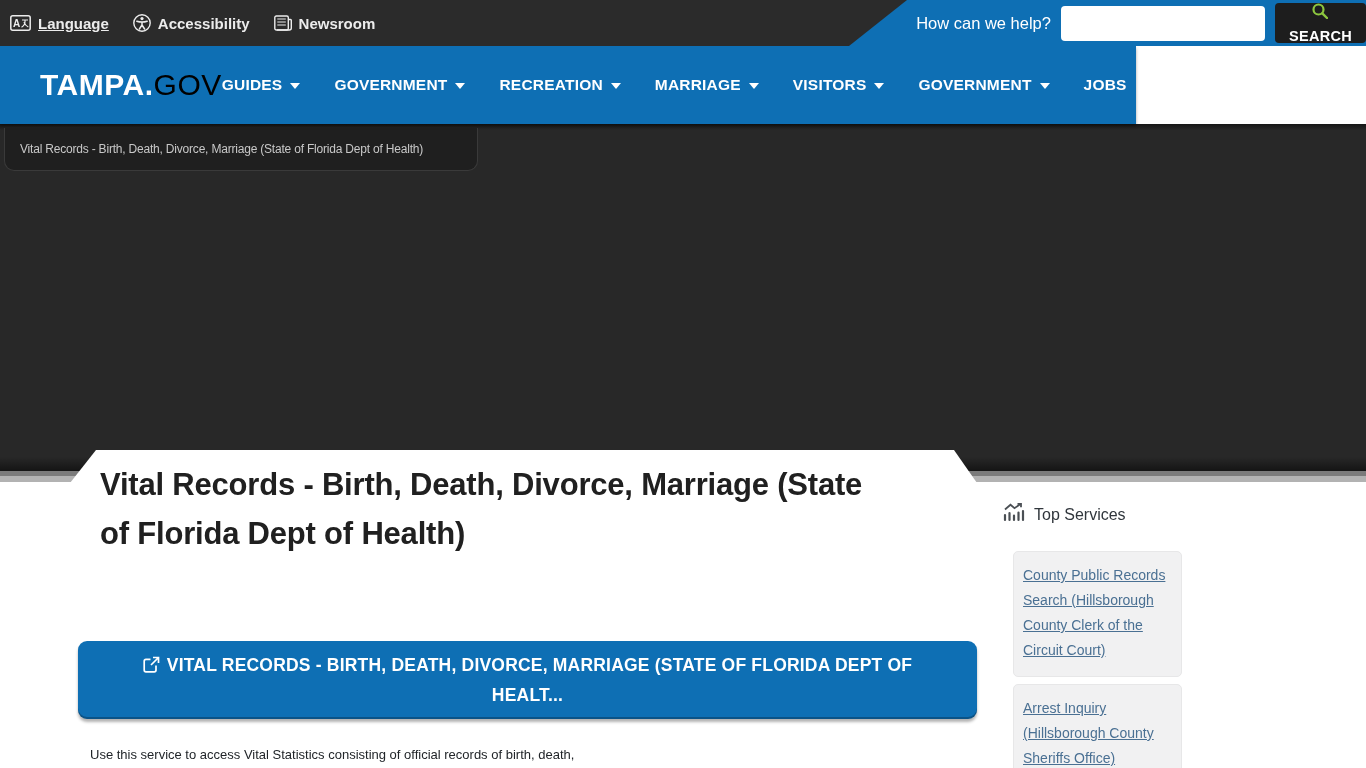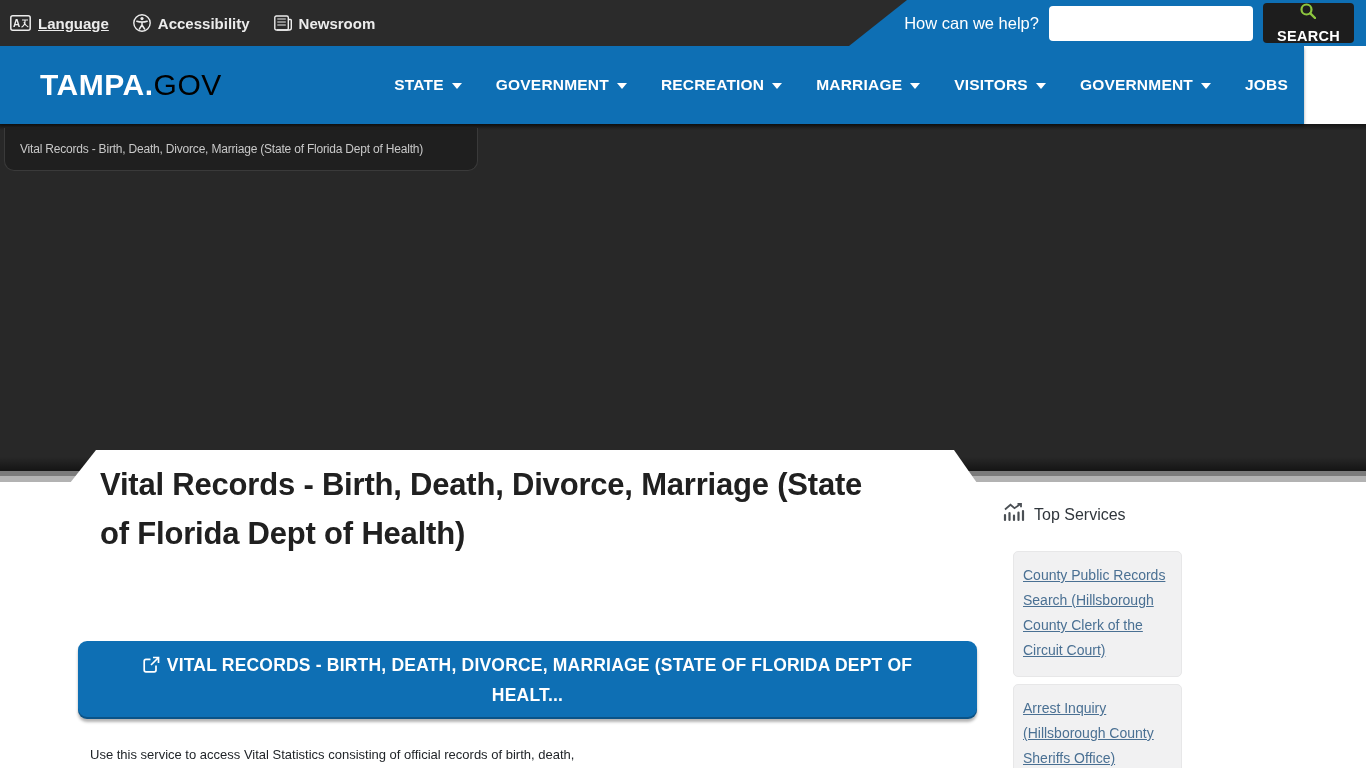--- a/index.html
+++ b/index.html
@@ -21,31 +21,31 @@
   .utility-dark{position:absolute;left:0;top:0;width:907px;height:46px;
     background:var(--dark-bar);
     clip-path:polygon(0 0,907px 0,849px 46px,0 46px);}
   .utility-links{position:relative;display:flex;align-items:center;gap:24px;
     padding-left:10px;z-index:2;}
   .util-link{display:flex;align-items:center;gap:7px;color:#ececec;
     font-size:15px;font-weight:600;text-decoration:none;cursor:pointer;}
   .util-link.underlined .util-label{text-decoration:underline;}
   .util-link svg{display:block;}
   .search-area{position:relative;margin-left:auto;display:flex;align-items:center;
-    gap:10px;padding-right:12px;z-index:2;}
+    gap:10px;z-index:2;}
   .search-prompt{color:#fff;font-size:16.5px;}
   .search-input{width:204px;height:35px;border:none;border-radius:4px;
     background:#fff;font-size:15px;padding:0 10px;outline:none;}
   .search-btn{display:flex;align-items:center;gap:6px;height:40px;padding:0 14px;
     background:#1d1d1d;color:#fff;border:none;border-radius:4px;
     font-size:14.5px;font-weight:700;letter-spacing:.3px;cursor:pointer;
     font-family:"Liberation Sans", sans-serif;flex-direction:column;}
 
   
-  .main-nav{position:absolute;left:0;top:46px;width:1304px;height:78px;
+  .main-nav{position:absolute;left:0;top:46px;width:1136px;height:78px;
     background:var(--brand-blue);display:flex;align-items:center;z-index:25;
     box-shadow:0 2px 3px rgba(0,0,0,.35);}
   .logo{margin-left:40px;font-size:30px;letter-spacing:.5px;cursor:pointer;
     text-decoration:none;display:flex;align-items:baseline;}
   .logo-a{color:#fff;font-weight:700;}
   .logo-b{color:#000000;font-weight:400;}
   .nav-items{margin-left:auto;display:flex;align-items:center;gap:34px;
     padding-right:16px;list-style:none;}
   .nav-item{display:flex;align-items:center;gap:8px;color:#fff;font-size:15.5px;
     font-weight:700;letter-spacing:.2px;text-decoration:none;cursor:pointer;
@@ -156,21 +156,21 @@
   </header>
 
   <nav class="main-nav">
     <a class="logo">
       <span class="logo-a">TAMPA.</span>
       <span class="logo-b">GOV</span>
     </a>
     <ul class="nav-items">
       <li>
           <a class="nav-item">
-        <span>STATE</span>
+        <span>GUIDES</span>
         <span class="caret"></span>
           </a>
         </li>
       <li>
           <a class="nav-item">
         <span>GOVERNMENT</span>
         <span class="caret"></span>
           </a>
         </li>
       <li>

